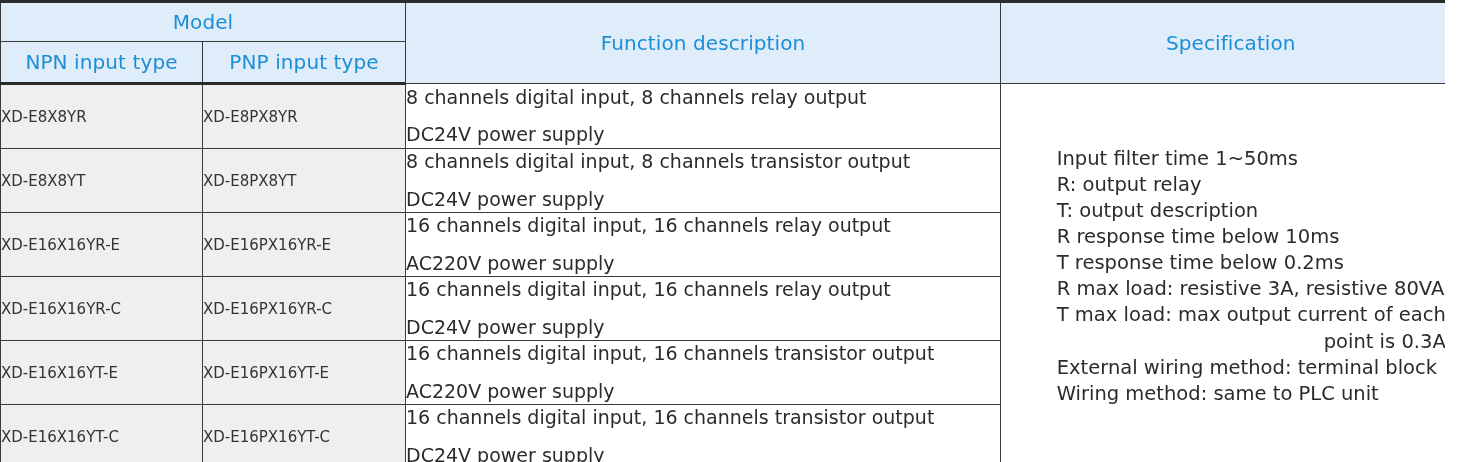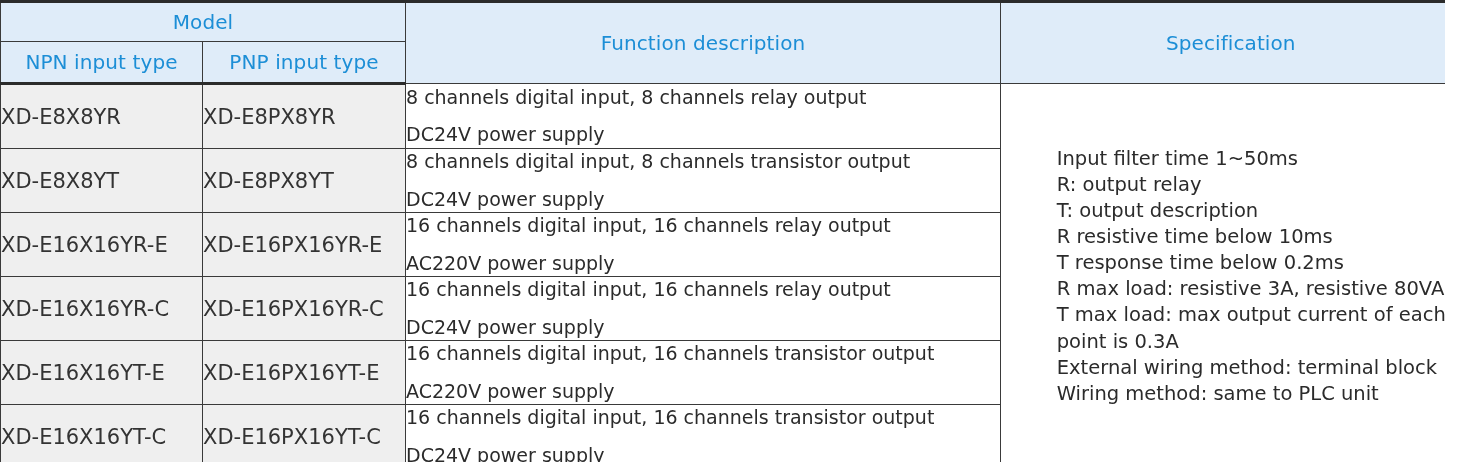--- a/index.html
+++ b/index.html
@@ -41,21 +41,21 @@
   .hdr-sub{height:40px;}
   .hdr-tall{height:78px;}
   
   tr.hdr-row-2 > td{border-bottom:3px solid #2b2b2b;}
   .hdr-tall{border-bottom:3px solid #2b2b2b;text-align:center;}
 
   
   .model-cell{
     background:#efefef;
     color:#333333;
-    font-size:21px;
+    font-size:15px;
     text-align:left;
     padding-left:16px;
     height:63px;
     white-space:nowrap;
   }
   .func-cell{
     background:#ffffff;
     color:#2b2b2b;
     font-size:19px;
     line-height:1.32;
@@ -75,21 +75,21 @@
     border-left:2px solid #2b2b2b;
     border-right:1px solid #ffffff;
     vertical-align:middle;
   }
   .spec-block{
     display:inline-block;
     text-align:left;
     margin-left:41px;
   }
   .spec-block .line{display:block;white-space:nowrap;}
-  .spec-block .line.wrap-cont{text-align:left;}
+  .spec-block .line.wrap-cont{text-align:right;}
 
   
   col.c-npn{width:202px;}
   col.c-pnp{width:203px;}
   col.c-func{width:595px;}
   col.c-spec{width:460px;}
 
   
   .spec-table{border-top:3px solid #2b2b2b;}
   
@@ -128,21 +128,21 @@
         <td class="model-cell">XD-E8PX8YR</td>
         <td class="func-cell">
           <span class="l1">8 channels digital input, 8 channels relay output</span>
           <span class="l2">DC24V power supply</span>
         </td>
         <td class="spec-cell edge-right" rowspan="6">
           <span class="spec-block">
             <span class="line">Input filter time 1~50ms</span>
             <span class="line">R: output relay</span>
             <span class="line">T: output description</span>
-            <span class="line">R resistive time below 10ms</span>
+            <span class="line">R response time below 10ms</span>
             <span class="line">T response time below 0.2ms</span>
             <span class="line">R max load: resistive 3A, resistive 80VA</span>
             <span class="line">T max load: max output current of each</span>
             <span class="line wrap-cont">point is 0.3A</span>
             <span class="line">External wiring method: terminal block</span>
             <span class="line">Wiring method: same to PLC unit</span>
           </span>
         </td>
       </tr>
 

